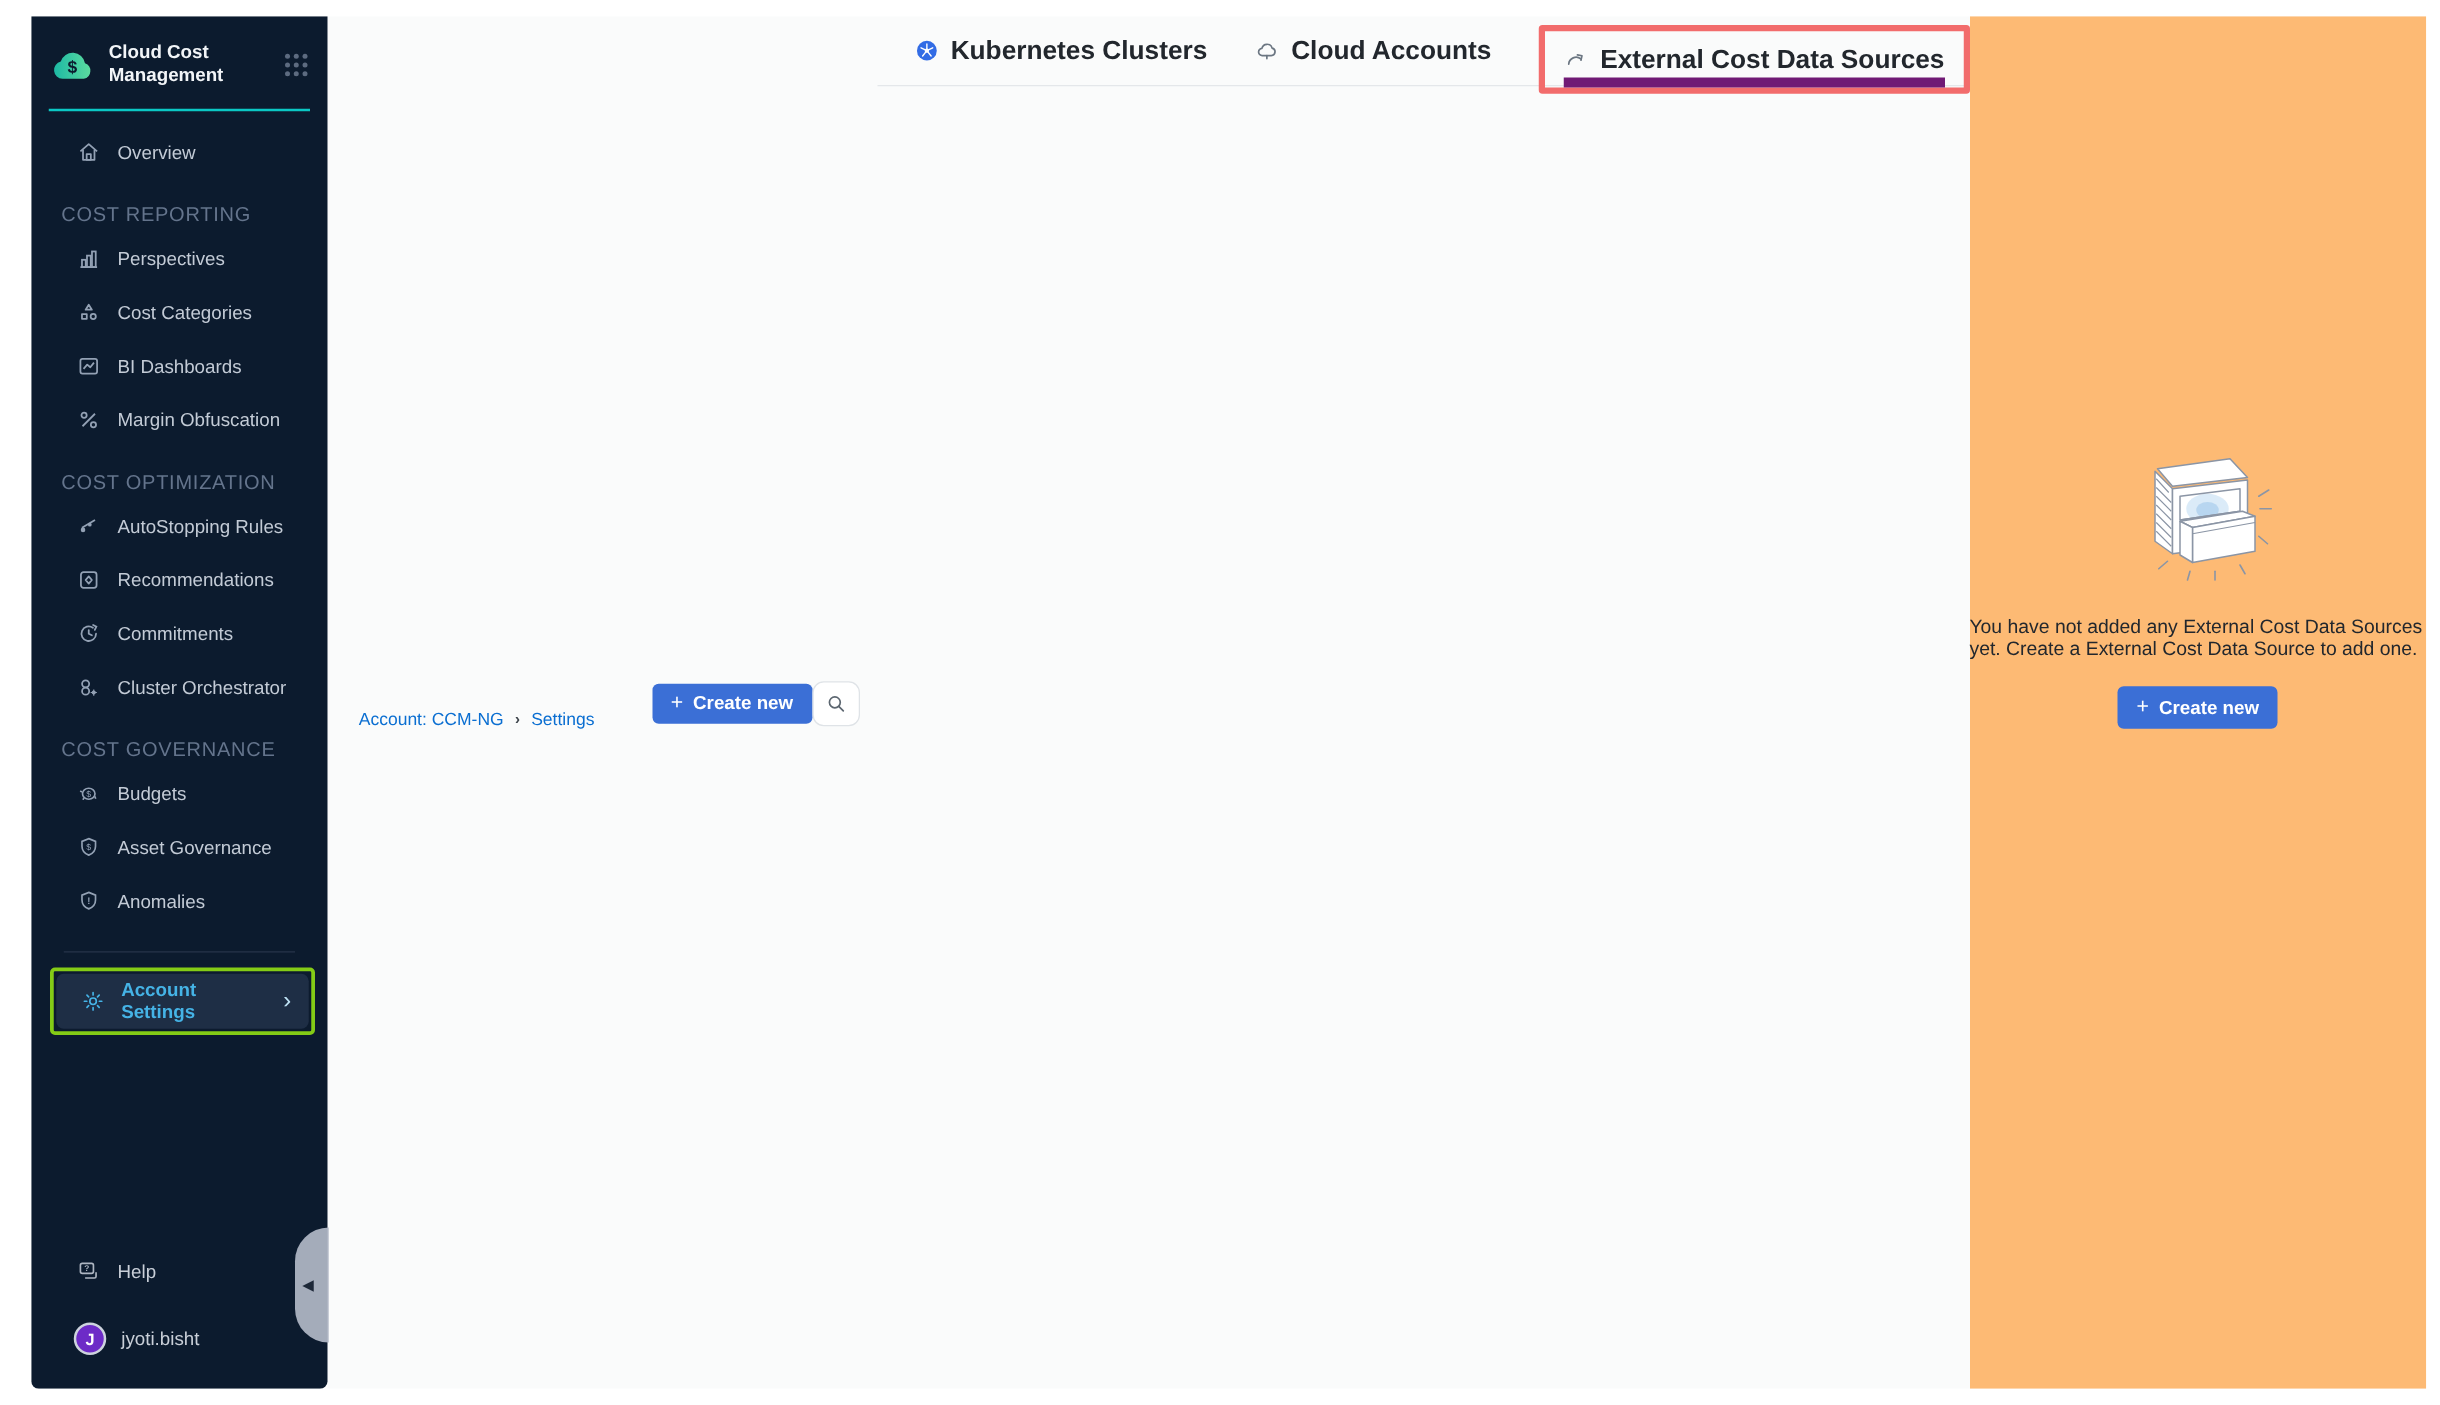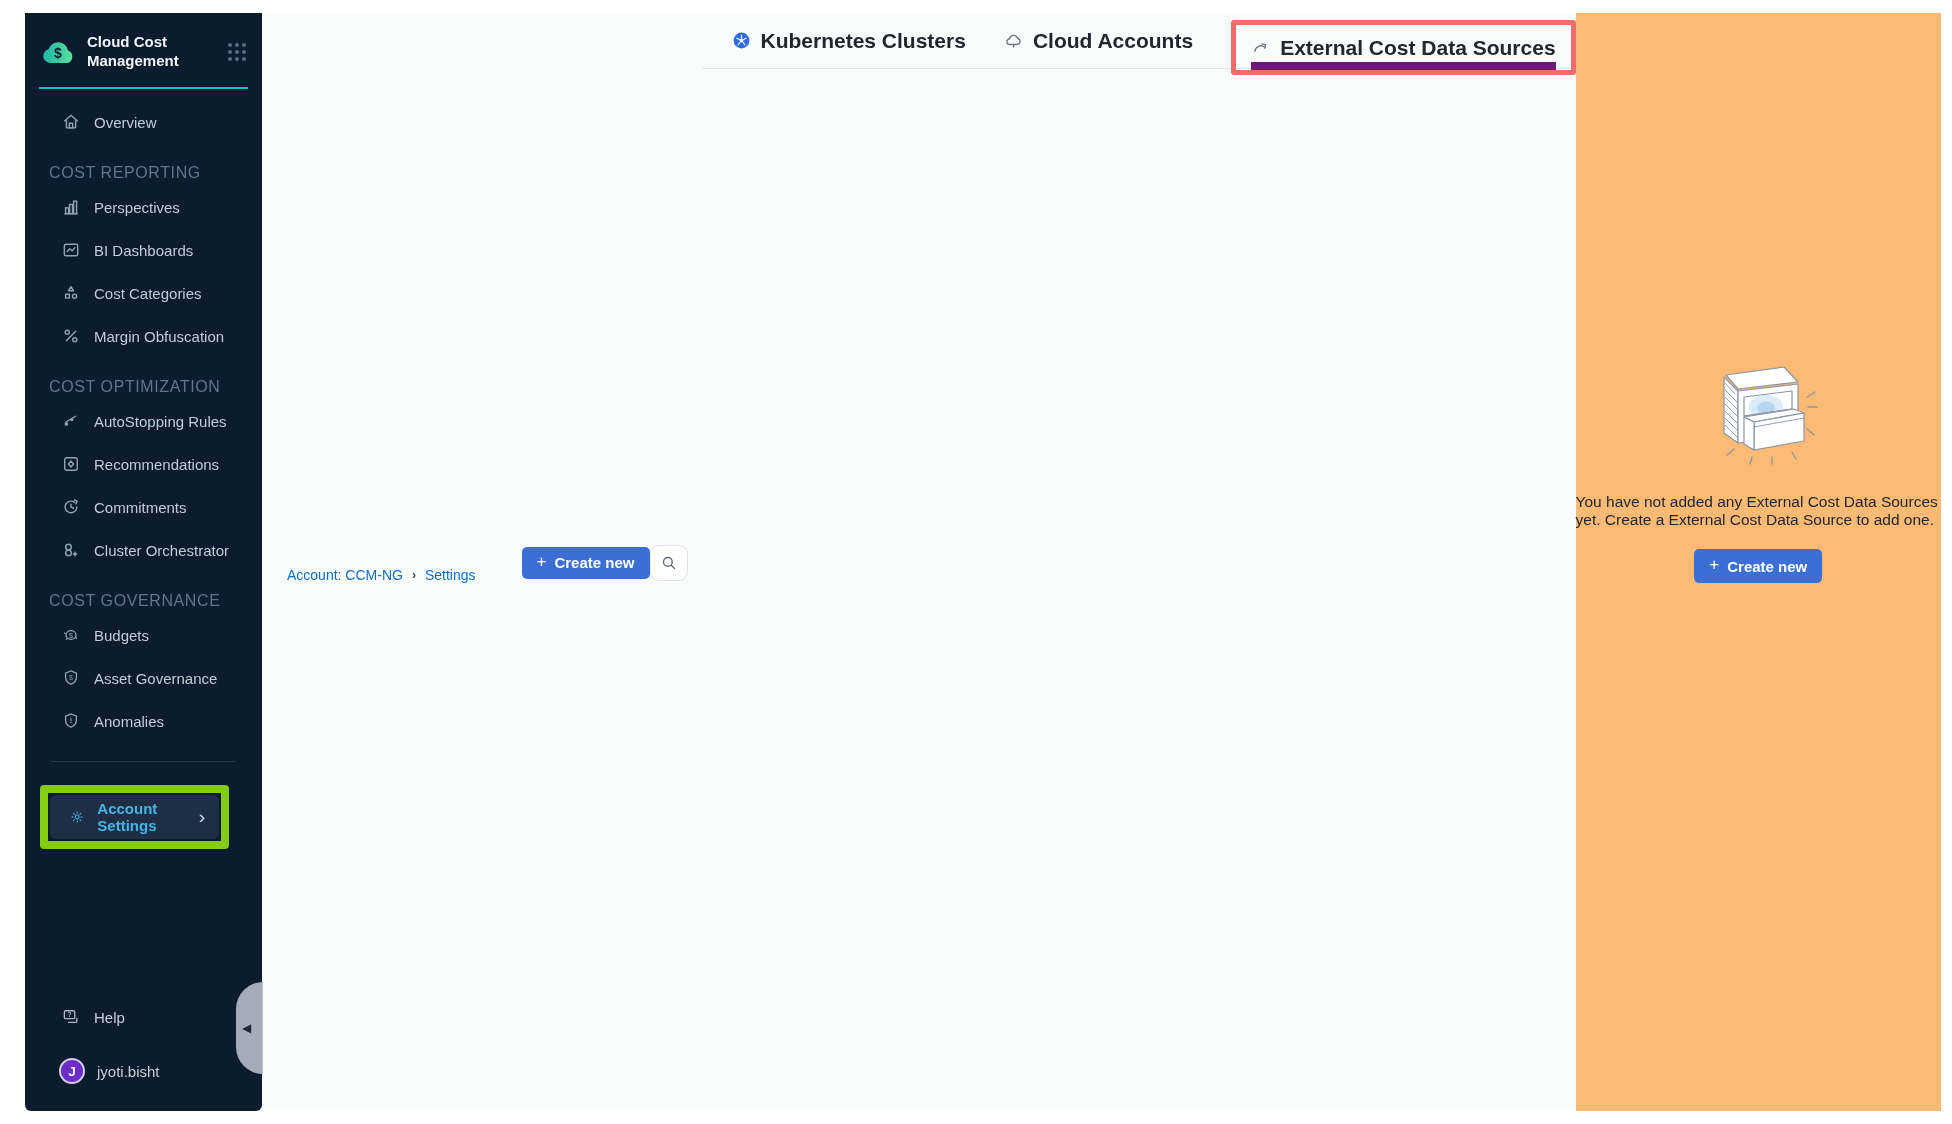--- a/index.html
+++ b/index.html
@@ -19,22 +19,22 @@
 
   .nav { padding:12px 12px 0 12px; }
   .nav-item { display:flex; align-items:center; gap:13px; height:43px;
     padding:0 10px 0 24px; font-size:15px; color:#c3cbd6; cursor:pointer; border-radius:6px; }
   .nav-item .nicon { width:20px; height:20px; color:#93a1b4; flex:0 0 auto; }
   .section-label { font-size:16px; font-weight:400; letter-spacing:.6px;
     color:#64748c; margin:20px 0 4px 12px; }
 
   .sb-divider { height:1px; background:#26354a; margin:18px 14px 0 14px; }
 
-  .red-box-sb { border:8px solid #84cc16; border-radius:4px; margin:23px 0 0 3px;
-    width:189px; }
+  .red-box-sb { border:3px solid #84cc16; border-radius:4px; margin:12px 0 0 3px;
+    width:212px; }
   .acct-item { display:flex; align-items:center; gap:13px; height:44px; margin:2px;
     padding:0 14px 0 20px; background:#1e2e45; border-radius:6px; cursor:pointer;
     color:#45b3e6; font-size:15px; font-weight:700; }
   .acct-item .nicon { width:20px; height:20px; color:#45b3e6; }
   .acct-chevron { margin-left:auto; color:#bfe3f5; font-size:19px; font-weight:400; }
 
   .sidebar-bottom { margin-top:auto; padding:0 12px 20px 12px; }
   .help-row { display:flex; align-items:center; gap:13px; height:40px; padding:0 0 0 24px;
     font-size:15px; color:#c9cfd8; cursor:pointer; }
   .help-row .nicon { width:20px; height:20px; color:#aeb6c2; }
@@ -132,33 +132,33 @@
           <path d="M4 20h16"></path>
             <rect x="5.5" y="13" width="3.6" height="7"></rect>
             <rect x="10.3" y="9" width="3.6" height="11"></rect>
             <rect x="15.1" y="5" width="3.6" height="15"></rect>
         </svg>
         <span>Perspectives</span>
       </div>
 
       <div class="nav-item">
         <svg class="nicon" viewBox="0 0 24 24" fill="none" stroke="currentColor" stroke-width="1.7" stroke-linejoin="round">
-          <rect x="4" y="5" width="16" height="14" rx="2"></rect>
-            <polyline points="7,14.5 10.5,10.5 13.5,13 17,8.5"></polyline>
-        </svg>
-        <span>BI Dashboards</span>
-      </div>
-
-      <div class="nav-item">
-        <svg class="nicon" viewBox="0 0 24 24" fill="none" stroke="currentColor" stroke-width="1.7" stroke-linejoin="round">
           <path d="M12 4.5l3 4.8h-6z"></path>
             <rect x="5.5" y="13.5" width="4.6" height="4.6"></rect>
             <circle cx="16.3" cy="15.8" r="2.5"></circle>
         </svg>
         <span>Cost Categories</span>
+      </div>
+
+      <div class="nav-item">
+        <svg class="nicon" viewBox="0 0 24 24" fill="none" stroke="currentColor" stroke-width="1.7" stroke-linejoin="round">
+          <rect x="4" y="5" width="16" height="14" rx="2"></rect>
+            <polyline points="7,14.5 10.5,10.5 13.5,13 17,8.5"></polyline>
+        </svg>
+        <span>BI Dashboards</span>
       </div>
 
       <div class="nav-item">
         <svg class="nicon" viewBox="0 0 24 24" fill="none" stroke="currentColor" stroke-width="1.7">
           <line x1="6" y1="18" x2="18" y2="6"></line>
             <circle cx="7.5" cy="7.5" r="2.5"></circle>
             <circle cx="16.5" cy="16.5" r="2.5"></circle>
         </svg>
         <span>Margin Obfuscation</span>
       </div>

